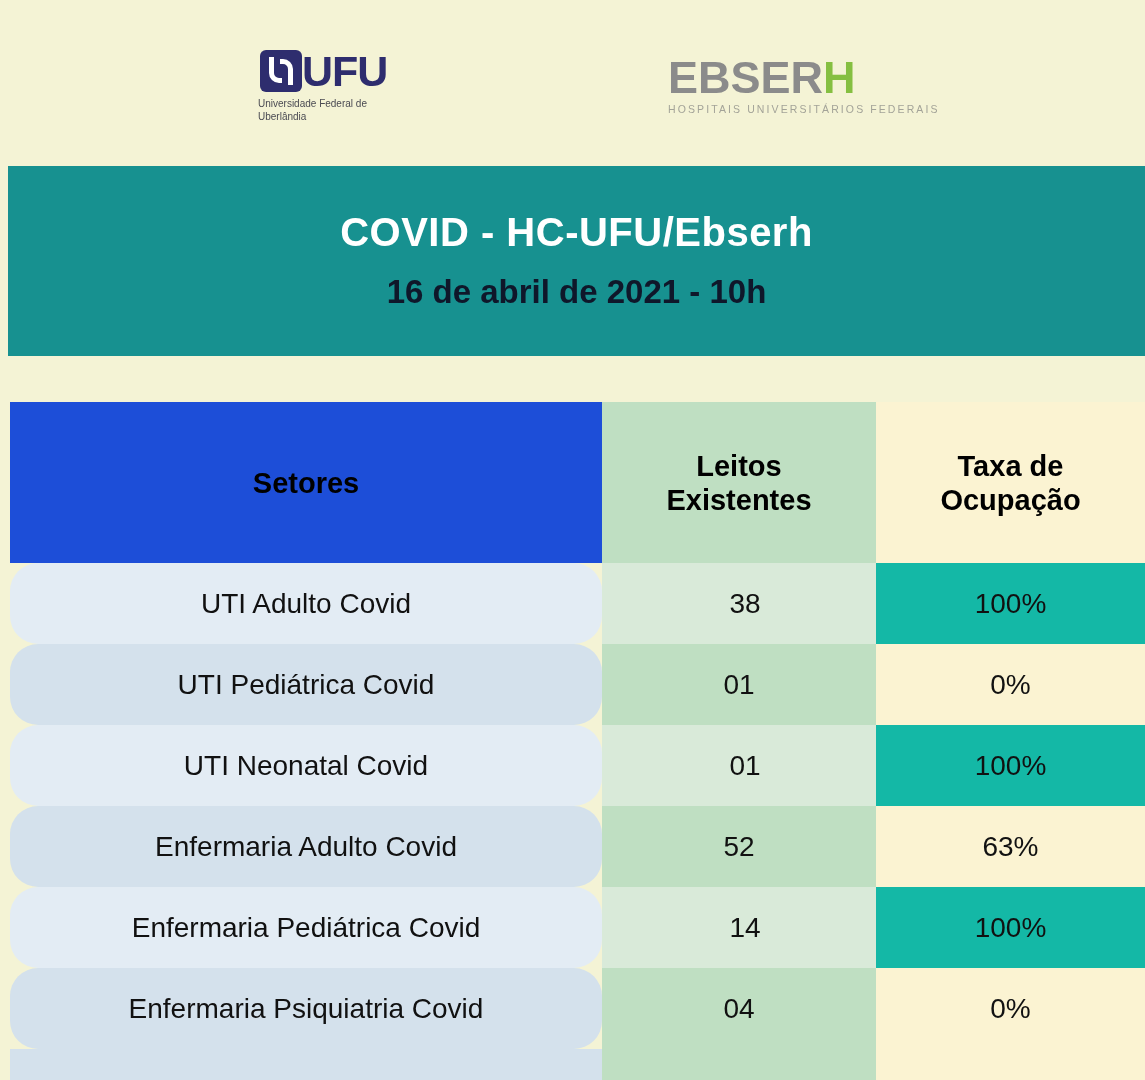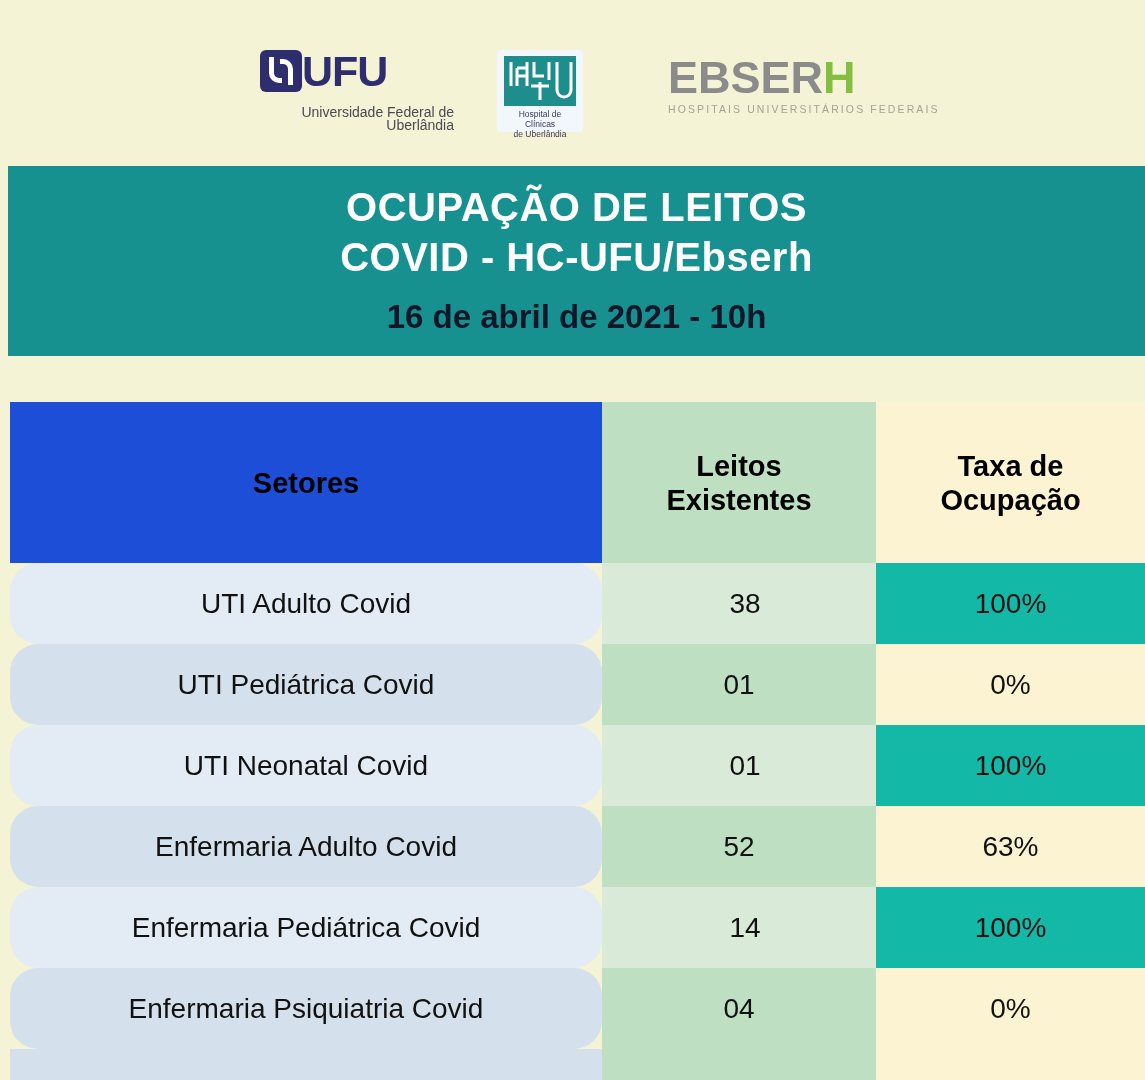--- a/index.html
+++ b/index.html
@@ -55,26 +55,26 @@
     font-family: "Liberation Sans", sans-serif;
     font-weight: bold;
     font-size: 43px;
     letter-spacing: -1px;
     color: #2e2d6e;
     line-height: 46px;
     margin-left: -2px;
   }
   .ufu-sub {
     font-family: "Liberation Sans", sans-serif;
-    font-size: 14px;
+    font-size: 10px;
     color: #4a4a52;
-    text-align: right;
+    text-align: left;
     line-height: 13px;
     width: 196px;
-    margin-top: 12px;
+    margin-top: 3px;
   }
 
   
   .hc-logo {
     position: absolute;
     left: 497px;
     top: 50px;
     width: 86px;
     height: 82px;
     background: #f2f7fb;
@@ -238,50 +238,28 @@
           </svg>
         </span>
         <span class="ufu-word">UFU</span>
       </div>
       <div class="ufu-sub">
         <div>Universidade Federal de</div>
         <div>Uberlândia</div>
       </div>
     </div>
 
-    <div class="hc-logo">
-      <div class="hc-square">
-        <svg width="72" height="50" viewBox="0 0 72 50">
-          <g stroke="#ffffff" stroke-width="3" fill="none">
-            <path d="M7 6 V30"></path>
-            <path d="M13 12 V30 M13 12 H23"></path>
-            <path d="M23 6 V30"></path>
-            <path d="M13 20 H23"></path>
-            <path d="M30 6 V20 H40"></path>
-            <path d="M36 26 V44"></path>
-            <path d="M27 30 H45"></path>
-            <path d="M45 6 V24"></path>
-            <path d="M53 6 V34 a7 7 0 0 0 14 0 V6"></path>
-          </g>
-        </svg>
-      </div>
-      <div class="hc-sub">
-        <div>Hospital de Clínicas</div>
-        <div>de Uberlândia</div>
-      </div>
-    </div>
 
     <div class="ebserh-logo">
       <div class="ebserh-word"><span>EBSER</span><span class="h-green">H</span></div>
       <div class="ebserh-sub">HOSPITAIS UNIVERSITÁRIOS FEDERAIS</div>
     </div>
   </div>
 
   <div class="banner">
-    <div class="banner-line">OCUPAÇÃO DE LEITOS</div>
     <div class="banner-line">COVID - HC-UFU/Ebserh</div>
     <div class="banner-date">16 de abril de 2021 - 10h</div>
   </div>
 
   <div class="table">
 
     <div class="trow thead">
       <div class="cell c-setor">Setores</div>
       <div class="cell c-leitos">
         <div>

